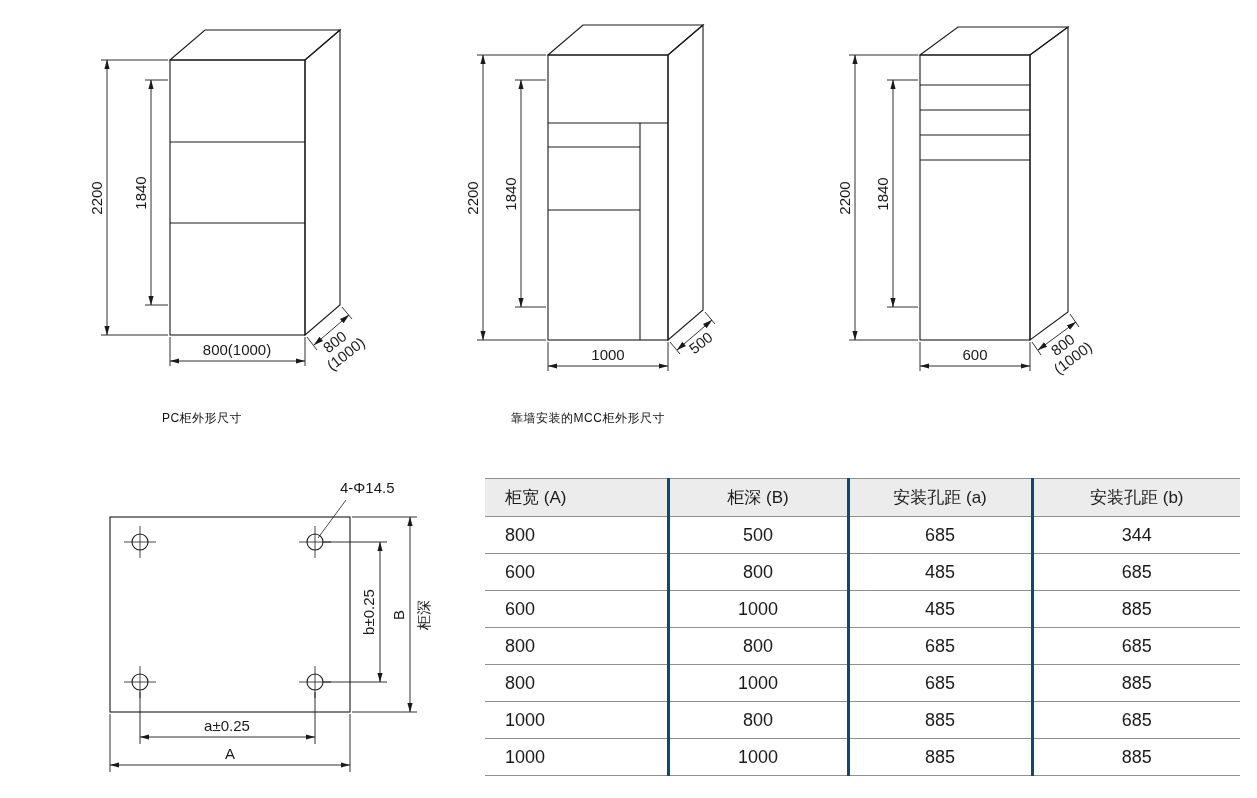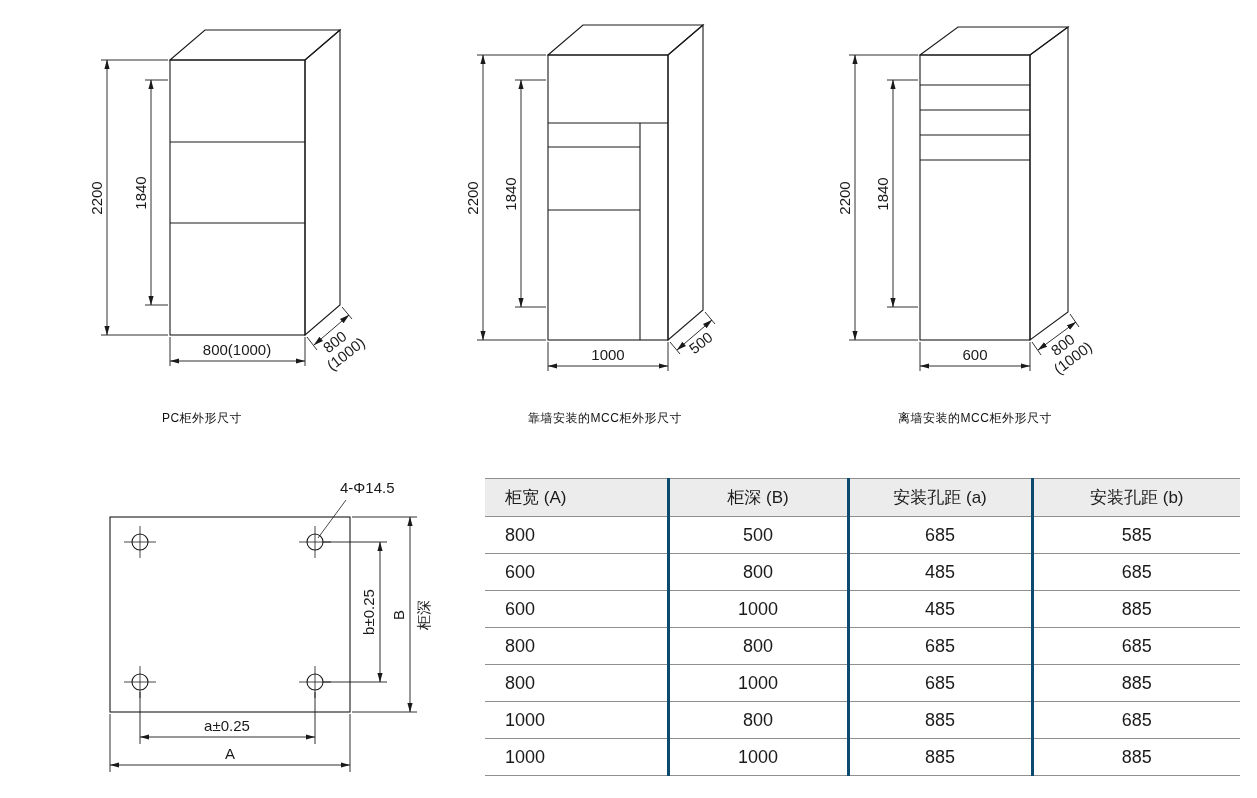--- a/index.html
+++ b/index.html
@@ -123,22 +123,21 @@
       <line x1="243" y1="340" x2="281" y2="312" marker-start="url(#a3)" marker-end="url(#a3)"></line>
     </g>
     <text x="55" y="188" text-anchor="middle" transform="rotate(-90 55 188)">2200</text>
     <text x="93" y="184" text-anchor="middle" transform="rotate(-90 93 184)">1840</text>
     <text x="180" y="350" text-anchor="middle">600</text>
     <text x="271" y="339" text-anchor="middle" transform="rotate(-37 271 339)">800</text>
     <text x="281" y="352" text-anchor="middle" transform="rotate(-37 281 352)">(1000)</text>
   </svg>
 
   <div class="caption" style="left:52px;top:410px">PC柜外形尺寸</div>
-  <div class="caption" style="left:455px;top:410px">靠墙安装的MCC柜外形尺寸</div>
-  <div class="caption" style="left:825px;top:410px">离墙安装的MCC柜外形尺寸</div>
+  <div class="caption" style="left:438px;top:410px">靠墙安装的MCC柜外形尺寸</div>
 
   <svg class="fig" style="left:60px;top:462px" width="420" height="336" viewBox="0 0 420 336">
     <defs>
       <marker id="a4" viewBox="0 0 12 8" refX="11.5" refY="4" markerWidth="11" markerHeight="8" orient="auto-start-reverse">
         <path d="M0,0.7 L12,4 L0,7.3 Z" fill="#1a1a1a"></path>
       </marker>
     </defs>
     <g class="outline">
       <rect x="50" y="55" width="240" height="195"></rect>
       <circle cx="80" cy="80" r="8" fill="#ffffff"></circle>
@@ -193,21 +192,21 @@
           <th>柜深 (B)</th>
           <th>安装孔距 (a)</th>
           <th>安装孔距 (b)</th>
         </tr>
       </thead>
       <tbody>
         <tr>
           <td>800</td>
           <td>500</td>
           <td>685</td>
-          <td>585</td>
+          <td>344</td>
         </tr>
         <tr>
           <td>600</td>
           <td>800</td>
           <td>485</td>
           <td>685</td>
         </tr>
         <tr>
           <td>600</td>
           <td>1000</td>

